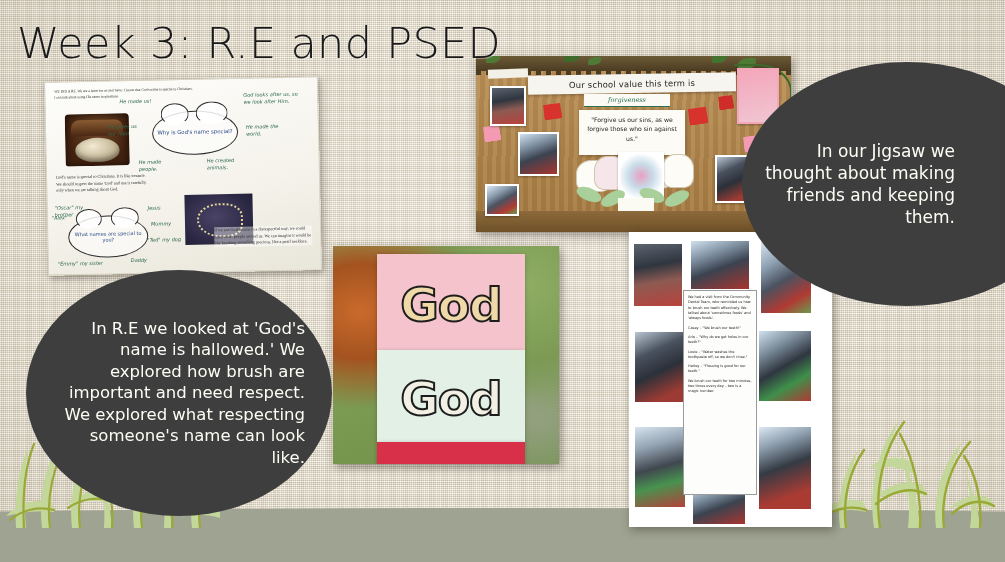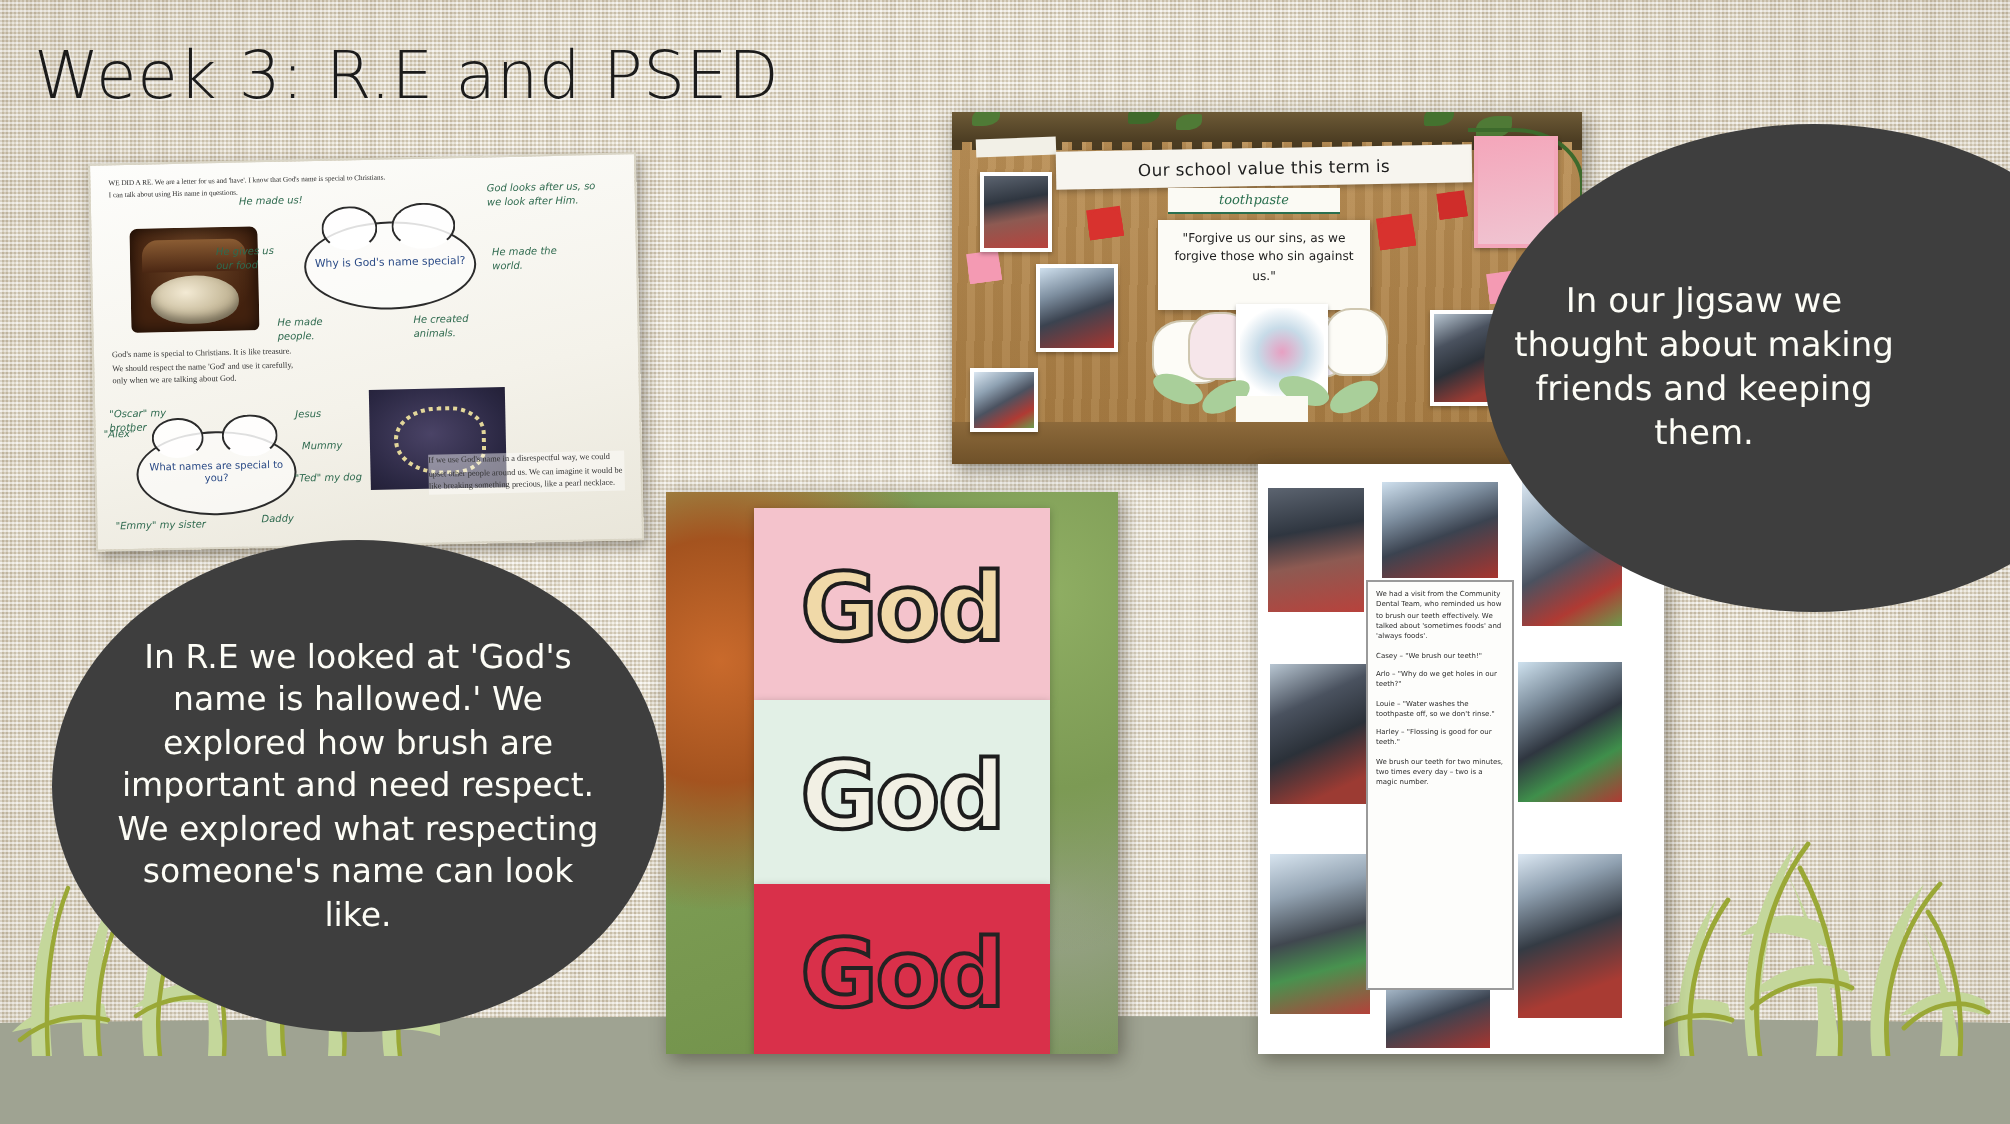--- a/index.html
+++ b/index.html
@@ -40,35 +40,35 @@
   
   .grass{position:absolute;bottom:34px;}
   .grass svg{display:block;}
   .grass-left{left:-6px;width:250px;height:108px;}
   .grass-right{right:-4px;width:205px;height:120px;}
   
   .title{
     position:absolute;left:17px;top:18px;
     font-family:"DejaVu Sans", sans-serif;
     font-weight:300;
-    font-size:33px;
+    font-size:43px;
     letter-spacing:.3px;
     color:#1b1b1b;
     white-space:nowrap;
     text-shadow:1px 1px 0 rgba(255,255,255,.35);
     z-index:40;
   }
   
   .oval{
     position:absolute;background:#3e3e3e;border-radius:50%;
     display:flex;align-items:center;justify-content:center;
     z-index:30;
   }
   .oval p{
-    margin:0;text-align:center;color:#fdfdf6;
+    margin:0;text-align:right;color:#fdfdf6;
     font-family:"DejaVu Sans", sans-serif;
     line-height:1.30;
   }
   #oval-left{left:26px;top:270px;width:306px;height:246px;}
   #oval-left p{font-size:16.5px;width:252px;}
   #oval-right{left:742px;top:62px;width:330px;height:244px;}
   #oval-right p{font-size:17px;width:206px;margin-right:110px;}
 
   
   .photo{position:absolute;overflow:hidden;background:#fff;}
@@ -216,21 +216,21 @@
     position:absolute;background:#fdfcf7;border:.8px solid #cfc7b0;
     border-radius:42% 42% 30% 30%;
   }
   .leaf{
     position:absolute;width:26px;height:13px;background:#a9cf9a;
     border-radius:60% 40% 60% 40%;
   }
 
   
   #godphoto{
-    left:333px;top:246px;width:226px;height:281px;
+    left:333px;top:246px;width:226px;height:218px;
     z-index:11;
     background:
       radial-gradient(ellipse at 12% 30%, #c96a2c 0%, #a4531f 22%, transparent 45%),
       radial-gradient(ellipse at 85% 18%, #8fae63 0%, #7c9a54 30%, transparent 55%),
       radial-gradient(ellipse at 88% 72%, #9aa38c 0%, transparent 45%),
       linear-gradient(160deg,#93b368 0%,#7f9f55 40%,#6f8f49 100%);
     box-shadow:2px 3px 9px rgba(40,35,25,.45);
     text-align:center;
   }
   .godsheet{
@@ -330,21 +330,21 @@
     <div class="ivy" style="left:10px;top:-2px;width:14px;height:9px;"></div>
     <div class="ivy" style="left:88px;top:-4px;width:16px;height:10px;background:#3f6a2b;"></div>
     <div class="ivy" style="left:112px;top:1px;width:13px;height:8px;"></div>
     <div class="ivy" style="left:236px;top:-3px;width:15px;height:10px;background:#44722f;"></div>
     <div class="ivy" style="left:262px;top:2px;width:18px;height:11px;"></div>
     <div style="position:absolute;left:258px;top:8px;width:56px;height:44px;border:2px solid #3d6a2c;border-radius:0 60% 0 0;border-left:none;border-bottom:none;"></div>
 
     <div style="position:absolute;left:12px;top:13px;width:40px;height:9px;background:#f2f0e7;font-size:3px;color:#333;transform:rotate(-2deg);"></div>
 
     <div class="banner">Our school value this term is</div>
-    <div class="banner-sub">toothpaste</div>
+    <div class="banner-sub">forgiveness</div>
     <div class="quote-card">"Forgive us our sins, as we forgive those who sin against us."</div>
 
     <div class="heart" style="left:68px;top:48px;width:17px;height:15px;background:#d8322e;"></div>
     <div class="heart" style="left:213px;top:52px;width:18px;height:16px;background:#d8322e;"></div>
     <div class="heart" style="left:243px;top:40px;width:14px;height:13px;background:#cf2d2a;"></div>
     <div class="heart" style="left:8px;top:70px;width:16px;height:15px;background:#f49ab3;"></div>
     <div class="heart" style="left:268px;top:80px;width:16px;height:15px;background:#f49ab3;"></div>
     <div class="heart" style="left:290px;top:78px;width:14px;height:13px;background:#f28aa6;"></div>
 
     <div class="pinboard-photo" style="left:14px;top:30px;width:32px;height:36px;">

